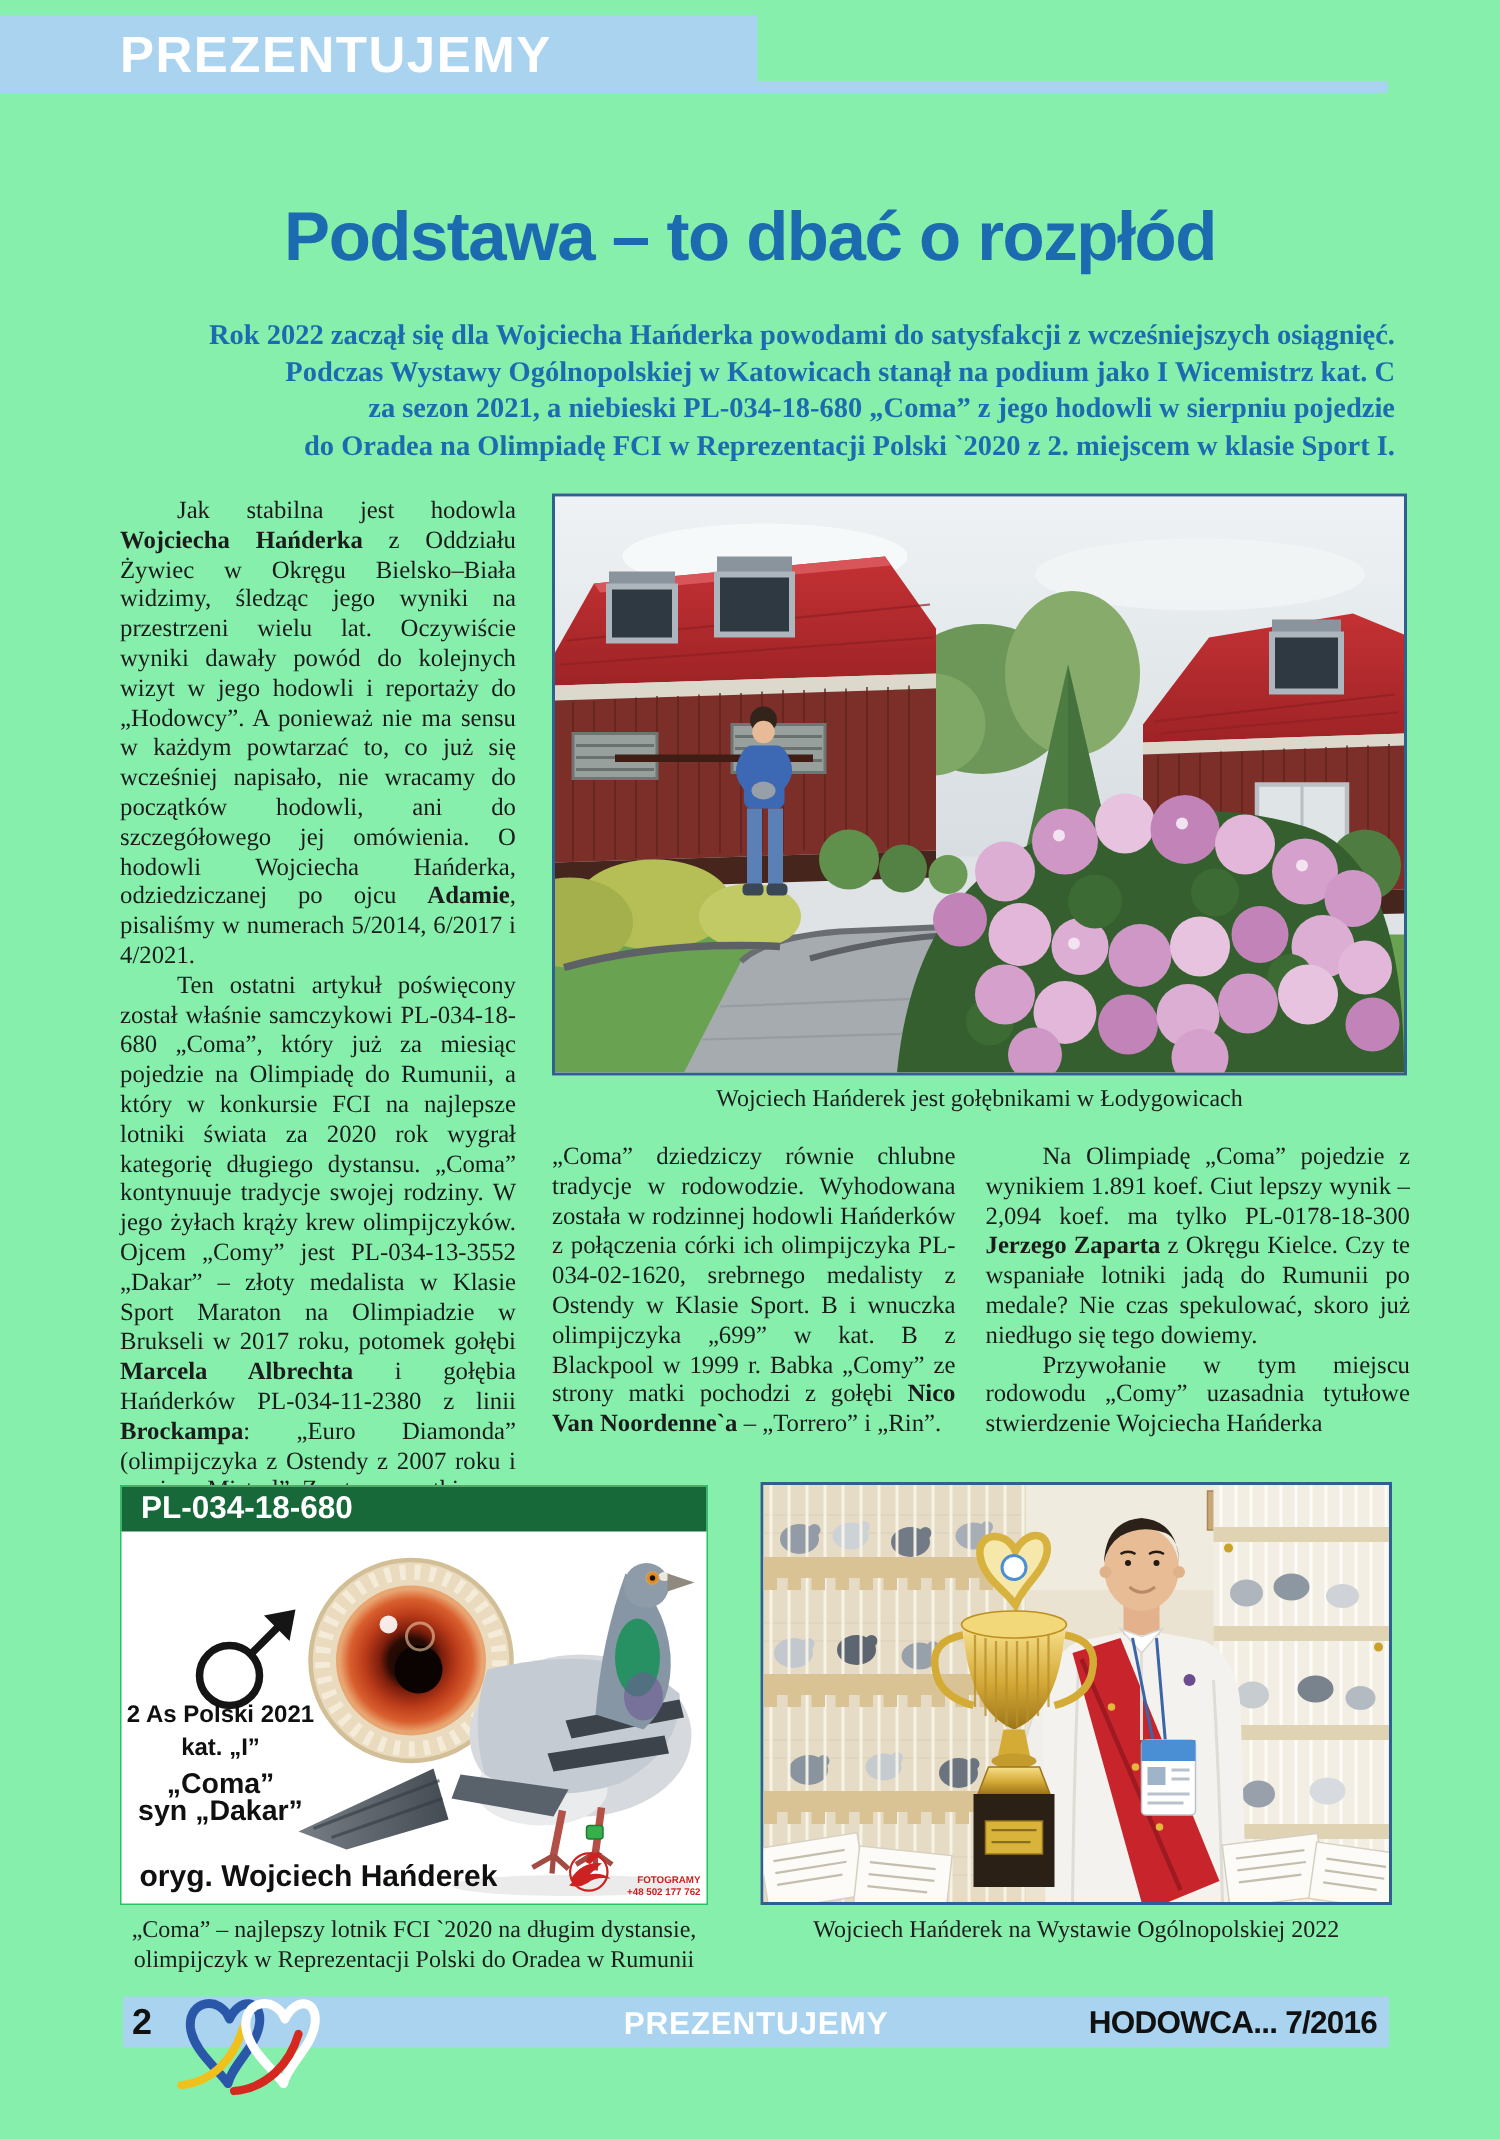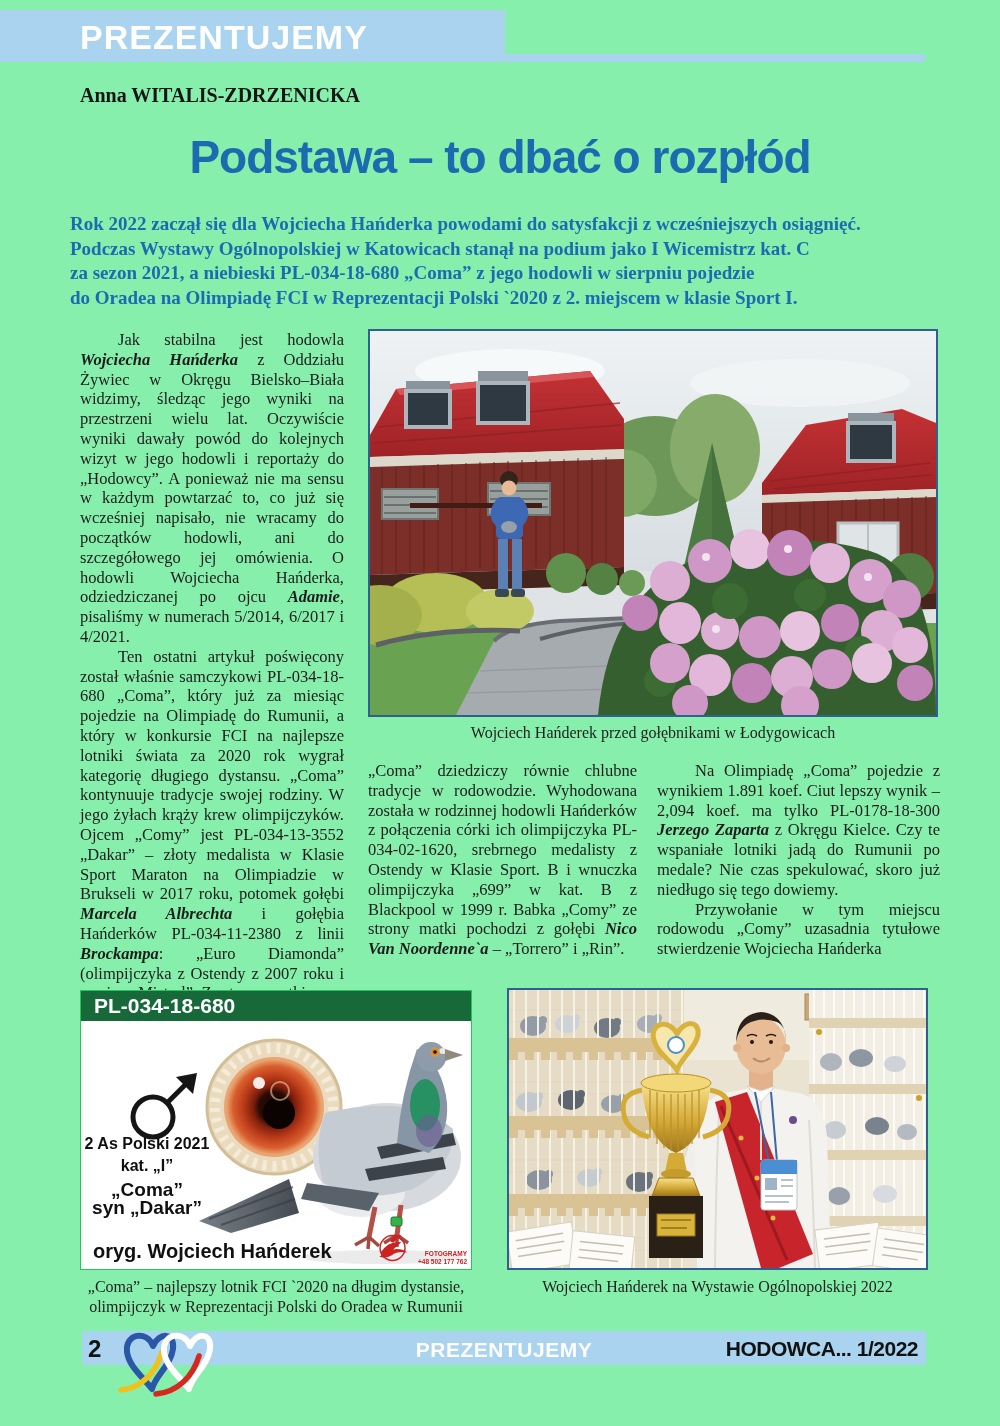--- a/index.html
+++ b/index.html
@@ -5,28 +5,28 @@
   html,body{margin:0;padding:0;background:#ffffff;}
   .page{position:relative;width:1000px;height:1426px;background:#86efac;overflow:hidden;
         font-family:"Liberation Serif",serif;}
   .head-band{position:absolute;left:0;top:10px;width:505px;height:52px;background:#a9d3ee;}
   .head-label{position:absolute;left:80px;top:8px;font:bold 34px "Liberation Sans",sans-serif;
         color:#ffffff;letter-spacing:1px;}
   .head-strip{position:absolute;left:505px;top:54px;width:420px;height:8px;background:#a9d3ee;}
   .author{position:absolute;left:80px;top:84px;font:bold 20px "Liberation Serif",serif;color:#151515;}
   .title{position:absolute;left:0;top:130px;width:1000px;margin:0;text-align:center;
         font:bold 46px "Liberation Sans",sans-serif;color:#1c6bb0;letter-spacing:-1px;}
-  .lead{position:absolute;left:70px;top:212px;width:860px;text-align:left;
+  .lead{position:absolute;left:70px;top:212px;width:860px;text-align:right;
         font:bold 19px/24.5px "Liberation Serif",serif;color:#1c6bb0;}
   .lead div{white-space:nowrap;}
   .col{position:absolute;font:16.5px/19.8px "Liberation Serif",serif;color:#1c1c1c;
         text-align:justify;}
   .col p{margin:0;}
   .col p.indent{text-indent:38px;}
-  .b{font-weight:bold;font-style:italic;}
+  .b{font-weight:bold;}
   .col1{left:80px;top:330px;width:264px;height:652px;}
   .col2{left:368px;top:761px;width:269px;}
   .col3{left:657px;top:761px;width:283px;}
   .photo-top{position:absolute;left:368px;top:329px;width:570px;height:388px;
         border:2px solid #2e6090;box-sizing:border-box;background:#dfe3e6;}
   .photo-top svg,.photo-bottom svg{display:block;width:100%;height:100%;}
   .caption{position:absolute;text-align:center;font:16px/20px "Liberation Serif",serif;color:#1e1e1e;}
   .caption div{white-space:nowrap;}
   .cap-top{left:368px;top:723px;width:570px;}
   .card{position:absolute;left:80px;top:990px;width:392px;height:280px;
@@ -59,21 +59,20 @@
 </head>
 <body>
 
 <div class="page">
 
   <div class="head-band">
     <div class="head-label">PREZENTUJEMY</div>
   </div>
   <div class="head-strip"></div>
 
-  <div class="author">Anna WITALIS-ZDRZENICKA</div>
   <h1 class="title">Podstawa – to dbać o rozpłód</h1>
 
   <div class="lead">
     <div>Rok 2022 zaczął się dla Wojciecha Hańderka powodami do satysfakcji z wcześniejszych osiągnięć.</div>
     <div>Podczas Wystawy Ogólnopolskiej w Katowicach stanął na podium jako I Wicemistrz kat. C</div>
     <div>za sezon 2021, a niebieski PL-034-18-680 „Coma” z jego hodowli w sierpniu pojedzie</div>
     <div>do Oradea  na Olimpiadę FCI w Reprezentacji Polski `2020 z 2. miejscem w klasie Sport I.</div>
   </div>
 
   <div class="col col1">
@@ -188,21 +187,21 @@
         <circle cx="430" cy="374" r="19" fill="#d5a0cb"></circle>
           <circle cx="545" cy="352" r="18" fill="#c283b8"></circle>
         <circle cx="336" cy="226" r="4" fill="#f3e2ef"></circle>
           <circle cx="418" cy="218" r="4" fill="#f3e2ef"></circle>
         <circle cx="498" cy="246" r="4" fill="#f3e2ef"></circle>
           <circle cx="346" cy="298" r="4" fill="#f3e2ef"></circle>
       </g>
     </svg>
   </div>
   <div class="caption cap-top">
-    <div>Wojciech Hańderek przed gołębnikami w Łodygowicach</div>
+    <div>Wojciech Hańderek jest gołębnikami w Łodygowicach</div>
   </div>
 
   <div class="col col2">
     <p><span>„Coma” dziedziczy równie chlubne tradycje w rodowodzie. Wyhodowana została w rodzinnej hodowli Hańderków z połączenia córki ich olimpijczyka PL-034-02-1620, srebrnego medalisty z Ostendy w Klasie Sport. B i wnuczka olimpijczyka „699” w kat. B z Blackpool w 1999 r. Babka „Comy” ze strony matki pochodzi z gołębi </span><span class="b">Nico Van Noordenne`a</span><span> – „Torrero” i „Rin”.</span></p>
   </div>
   <div class="col col3">
     <p class="indent"><span>Na Olimpiadę „Coma” pojedzie z wynikiem 1.891 koef. Ciut lepszy wynik – 2,094 koef. ma tylko PL-0178-18-300 </span><span class="b">Jerzego Zaparta</span><span> z Okręgu Kielce. Czy te wspaniałe lotniki jadą do Rumunii po medale? Nie czas spekulować, skoro już niedługo się tego dowiemy.</span></p>
     <p class="indent"><span>Przywołanie w tym miejscu rodowodu „Comy” uzasadnia tytułowe stwierdzenie Wojciecha Hańderka</span></p>
   </div>
 
@@ -408,21 +407,21 @@
       </g>
     </svg>
   </div>
   <div class="caption cap-bottom">
     <div>Wojciech Hańderek  na Wystawie Ogólnopolskiej 2022</div>
   </div>
 
   <div class="foot-band">
     <span class="foot-page">2</span>
     <span class="foot-label">PREZENTUJEMY</span>
-    <span class="foot-issue">HODOWCA... 1/2022</span>
+    <span class="foot-issue">HODOWCA... 7/2016</span>
   </div>
   <div class="hearts">
     <svg viewBox="0 0 140 78" width="140" height="78">
       <path d="M35 20 C29 4 7 7 9 26 C11 41 26 52 34 63 C37 50 53 39 55 23 C57 6 41 6 35 20 Z" stroke="#2b57a8" stroke-width="6" fill="none" stroke-linejoin="round"></path>
       <path d="M3 64 C24 62 38 46 44 26" stroke="#f0c11d" stroke-width="5.5" fill="none" stroke-linecap="round"></path>
       <path d="M72 20 C66 4 44 7 46 26 C48 41 63 52 71 63 C74 50 90 39 92 23 C94 6 78 6 72 20 Z" stroke="#ffffff" stroke-width="6" fill="none" stroke-linejoin="round"></path>
       <path d="M38 68 C60 66 75 50 81 30" stroke="#d5281e" stroke-width="5.5" fill="none" stroke-linecap="round"></path>
     </svg>
   </div>
 

